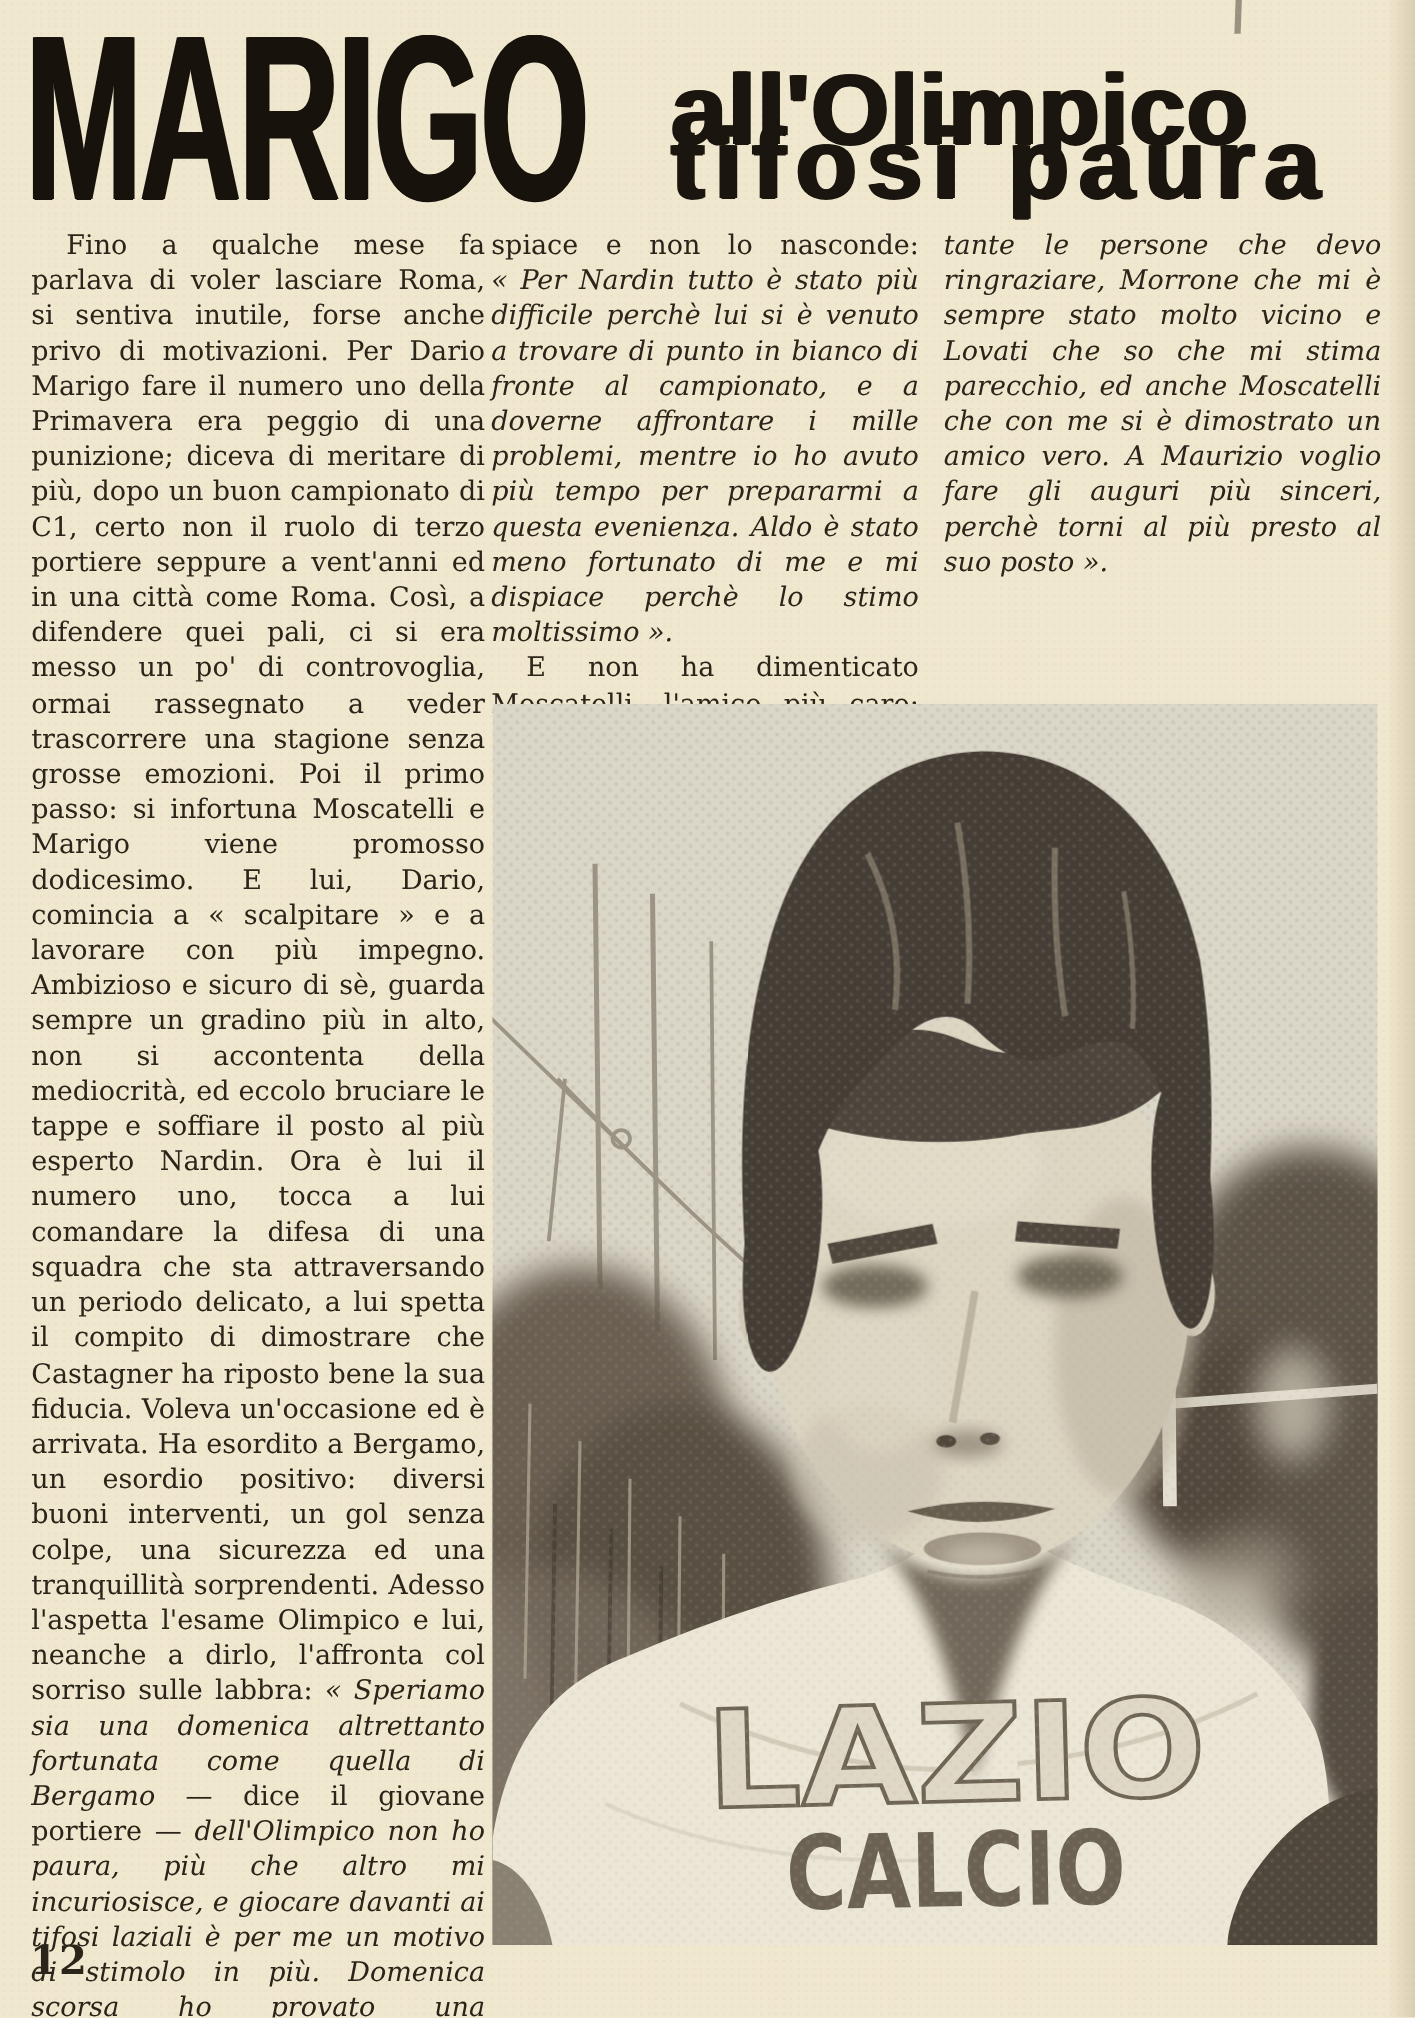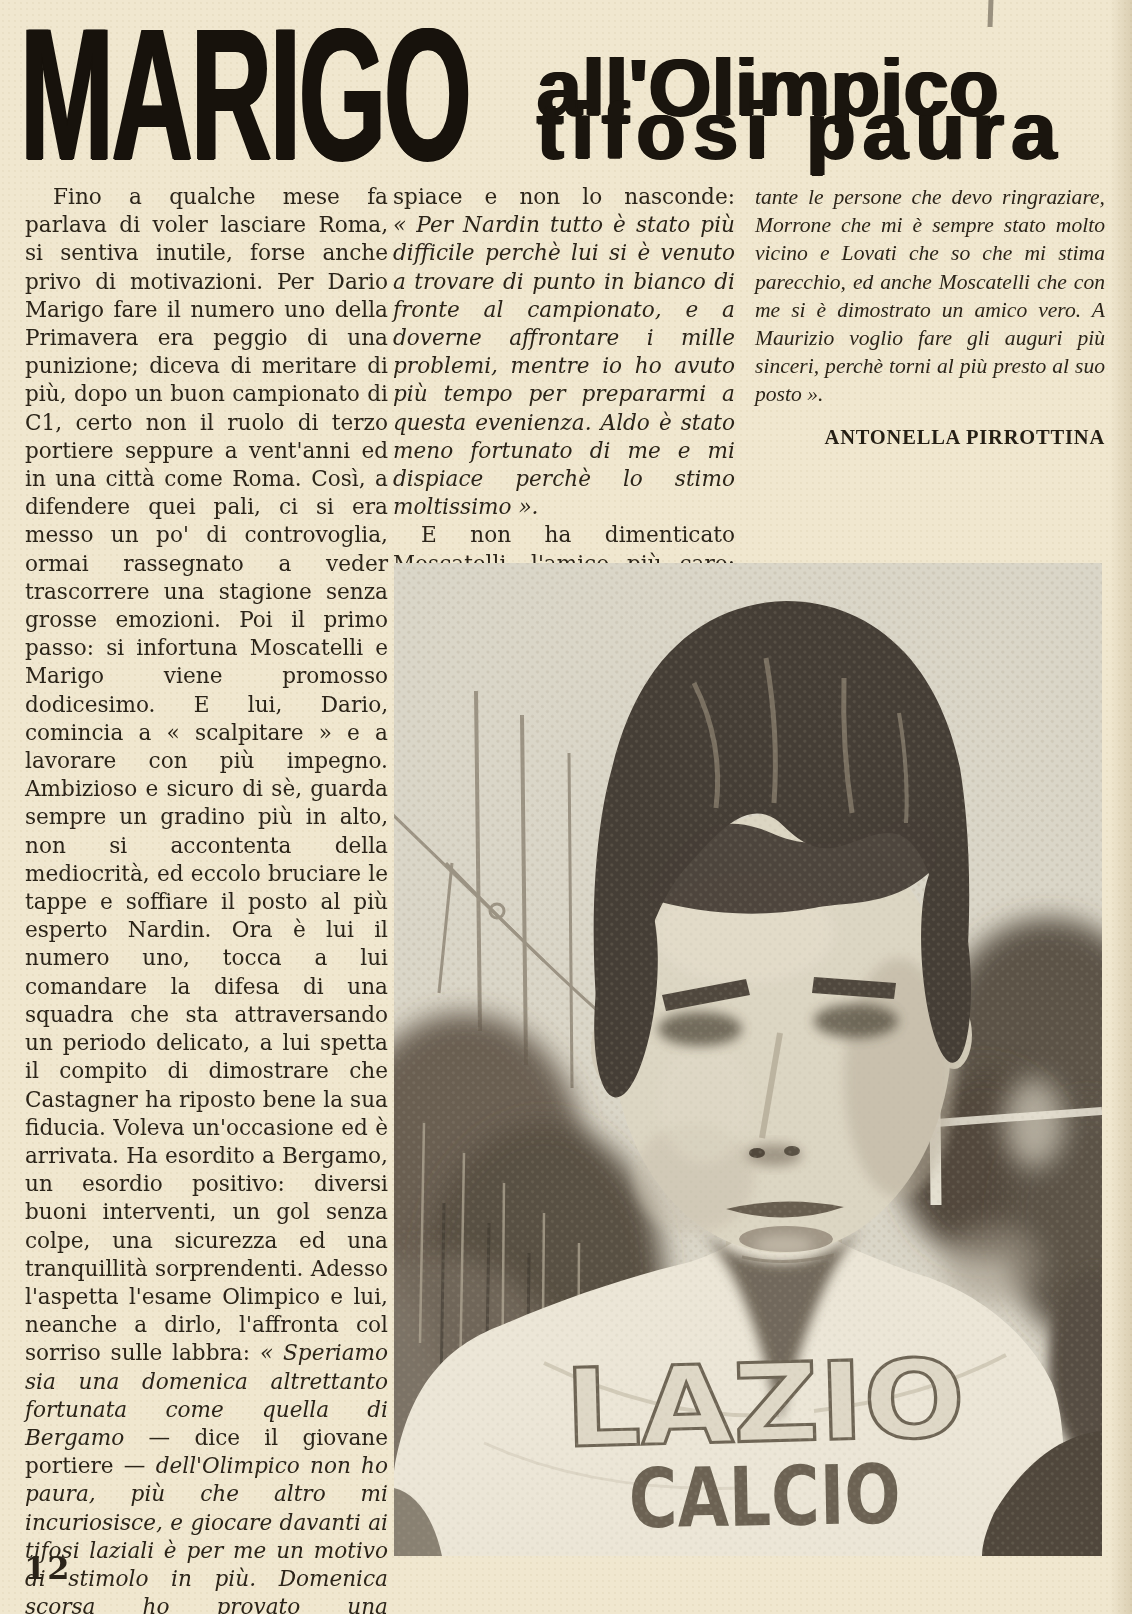--- a/index.html
+++ b/index.html
@@ -33,21 +33,21 @@
   .subtitle .l1{top:20px;letter-spacing:1px;margin-top:28px;}
   .subtitle .l2{top:91px;letter-spacing:8px;}
 
   
   .col{position:absolute;top:183px;font-size:21.6px;line-height:28.2px;text-align:justify;}
   .col p{margin:0;}
   .col p.indent{text-indent:1.3em;}
   .col .it{font-style:italic;}
   .col1{left:25px;width:363px;}
   .col2{left:393px;width:342px;}
-  .col3{left:755px;width:350px;font-family:Liberation Serif, serif;}
+  .col3{left:755px;width:350px;}
   .byline{margin-top:14px;text-align:right;font-weight:bold;font-size:20.5px;letter-spacing:.8px;color:#241e14;}
 
   
   .photo{position:absolute;left:394px;top:563px;width:708px;height:993px;margin:0;}
   .photo svg{display:block;width:708px;height:993px;}
 
   
   .pagenum{position:absolute;left:24px;top:1549px;font-weight:bold;font-size:32px;color:#2b2419;letter-spacing:1px;}
 </style>
 </head>
@@ -70,21 +70,20 @@
 
   </div>
 
   <div class="col col2">
     <p><span>spiace e non lo nasconde: </span><span class="it">«&nbsp;Per Nardin tutto è stato più difficile perchè lui si è venuto a trovare di punto in bianco di fronte al campionato, e a doverne affrontare i mille problemi, mentre io ho avuto più tempo per prepararmi a questa evenienza. Aldo è stato meno fortunato di me e mi dispiace perchè lo stimo moltissimo&nbsp;».</span></p>
     <p class="indent"><span>E non ha dimenticato Moscatelli, l'amico più caro: </span><span class="it">«&nbsp;Sono</span></p>
   </div>
 
   <div class="col col3">
     <p><span class="it">tante le persone che devo ringraziare, Morrone che mi è sempre stato molto vicino e Lovati che so che mi stima parecchio, ed anche Moscatelli che con me si è dimostrato un amico vero. A Maurizio voglio fare gli auguri più sinceri, perchè torni al più presto al suo posto&nbsp;».</span></p>
-    <div class="byline">ANTONELLA PIRROTTINA</div>
   </div>
 
   <figure class="photo">
     <svg viewBox="0 0 708 993" xmlns="http://www.w3.org/2000/svg">
       <defs>
         <pattern id="ht" width="7" height="7" patternUnits="userSpaceOnUse" patternTransform="rotate(45)">
           <circle cx="3.5" cy="3.5" r="1.6" fill="#b5ad9a" opacity="0.45"></circle>
         </pattern>
         <filter id="blur1" x="-40%" y="-40%" width="180%" height="180%">
             <feGaussianBlur stdDeviation="6"></feGaussianBlur>

